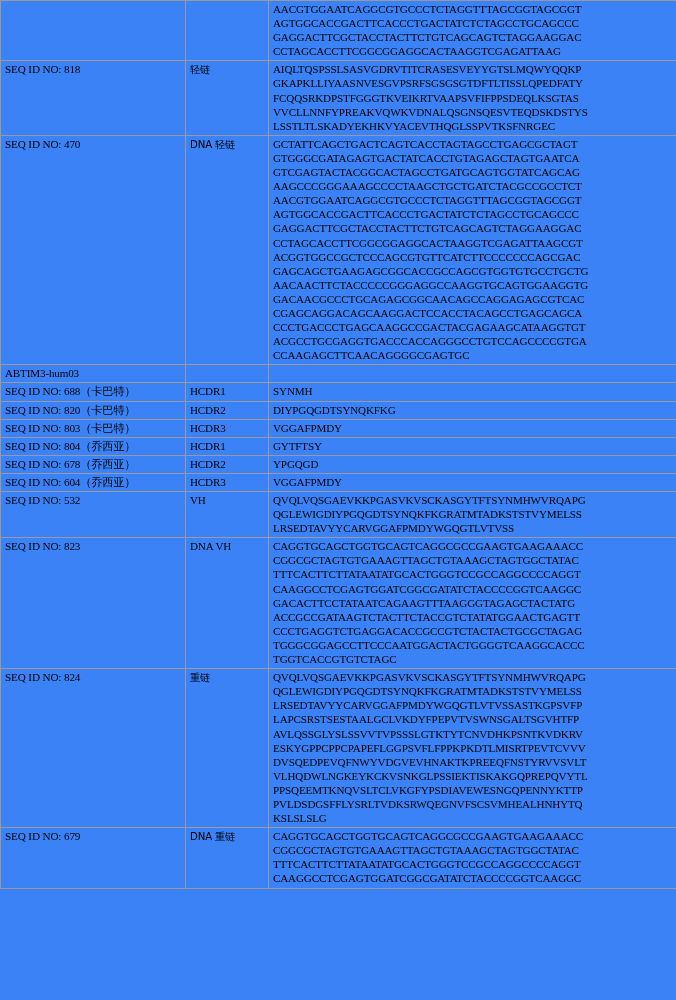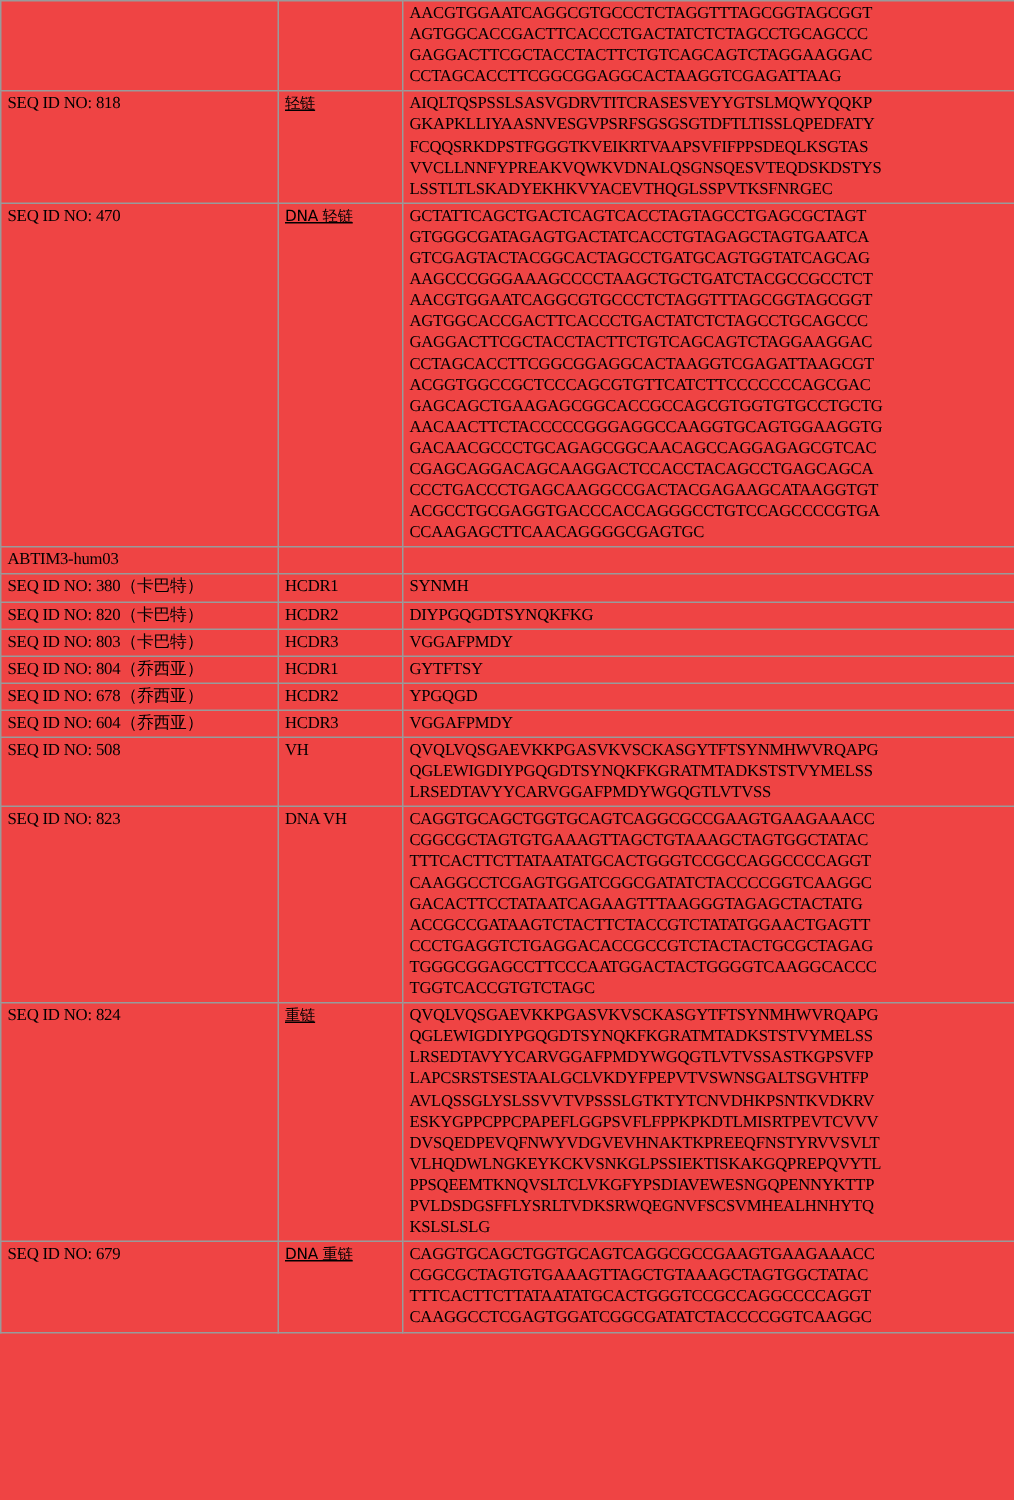--- a/index.html
+++ b/index.html
@@ -12,21 +12,21 @@
     height: 1000px;
     font-family: "Liberation Serif", serif;
     color: #000000;
     overflow: hidden;
   }
   #sheet {
     width: 676px;
     height: 1000px;
     position: relative;
     overflow: hidden;
-    background: #ef4444;
+    background: #3b82f6;
   }
   table.seq-table {
     width: 676px;
     border-collapse: collapse;
     table-layout: fixed;
     font-family: "Liberation Serif", serif;
   }
   table.seq-table td {
     border: 1px solid #9a9a9a;
     vertical-align: top;
@@ -64,21 +64,20 @@
     white-space: nowrap;
   }
   td.group-head {
     font-weight: normal;
     font-size: 11.4px;
     letter-spacing: 0px;
   }
   .cjk {
     font-family: "DejaVu Sans", "Liberation Sans", sans-serif;
     font-size: 10.2px;
-    text-decoration: underline;
   }
   .idtext { font-size: 11.2px; text-align: center; }
 </style>
 </head>
 <body>
 
 <div id="sheet">
   <table class="seq-table">
     <tbody>
         <tr>
@@ -123,21 +122,21 @@
             <span class="seqline">ACGCCTGCGAGGTGACCCACCAGGGCCTGTCCAGCCCCGTGA</span>
             <span class="seqline">CCAAGAGCTTCAACAGGGGCGAGTGC</span>
           </td>
         </tr>
         <tr>
           <td class="c-id group-head">ABTIM3-hum03</td>
           <td class="c-type"></td>
           <td class="c-seq">&nbsp;</td>
         </tr>
         <tr>
-          <td class="c-id"><span class="idtext">SEQ ID NO: 380（卡巴特）</span></td>
+          <td class="c-id"><span class="idtext">SEQ ID NO: 688（卡巴特）</span></td>
           <td class="c-type"><span>HCDR1</span></td>
           <td class="c-seq short">
             <span class="seqline">SYNMH</span>
           </td>
         </tr>
         <tr>
           <td class="c-id"><span class="idtext">SEQ ID NO: 820（卡巴特）</span></td>
           <td class="c-type"><span>HCDR2</span></td>
           <td class="c-seq short">
             <span class="seqline">DIYPGQGDTSYNQKFKG</span>
@@ -165,21 +164,21 @@
           </td>
         </tr>
         <tr>
           <td class="c-id"><span class="idtext">SEQ ID NO: 604（乔西亚）</span></td>
           <td class="c-type"><span>HCDR3</span></td>
           <td class="c-seq short">
             <span class="seqline">VGGAFPMDY</span>
           </td>
         </tr>
         <tr>
-          <td class="c-id"><span class="idtext">SEQ ID NO: 508</span></td>
+          <td class="c-id"><span class="idtext">SEQ ID NO: 532</span></td>
           <td class="c-type"><span>VH</span></td>
           <td class="c-seq">
             <span class="seqline">QVQLVQSGAEVKKPGASVKVSCKASGYTFTSYNMHWVRQAPG</span>
             <span class="seqline">QGLEWIGDIYPGQGDTSYNQKFKGRATMTADKSTSTVYMELSS</span>
             <span class="seqline">LRSEDTAVYYCARVGGAFPMDYWGQGTLVTVSS</span>
           </td>
         </tr>
         <tr>
           <td class="c-id"><span class="idtext">SEQ ID NO: 823</span></td>
           <td class="c-type"><span>DNA VH</span></td>

